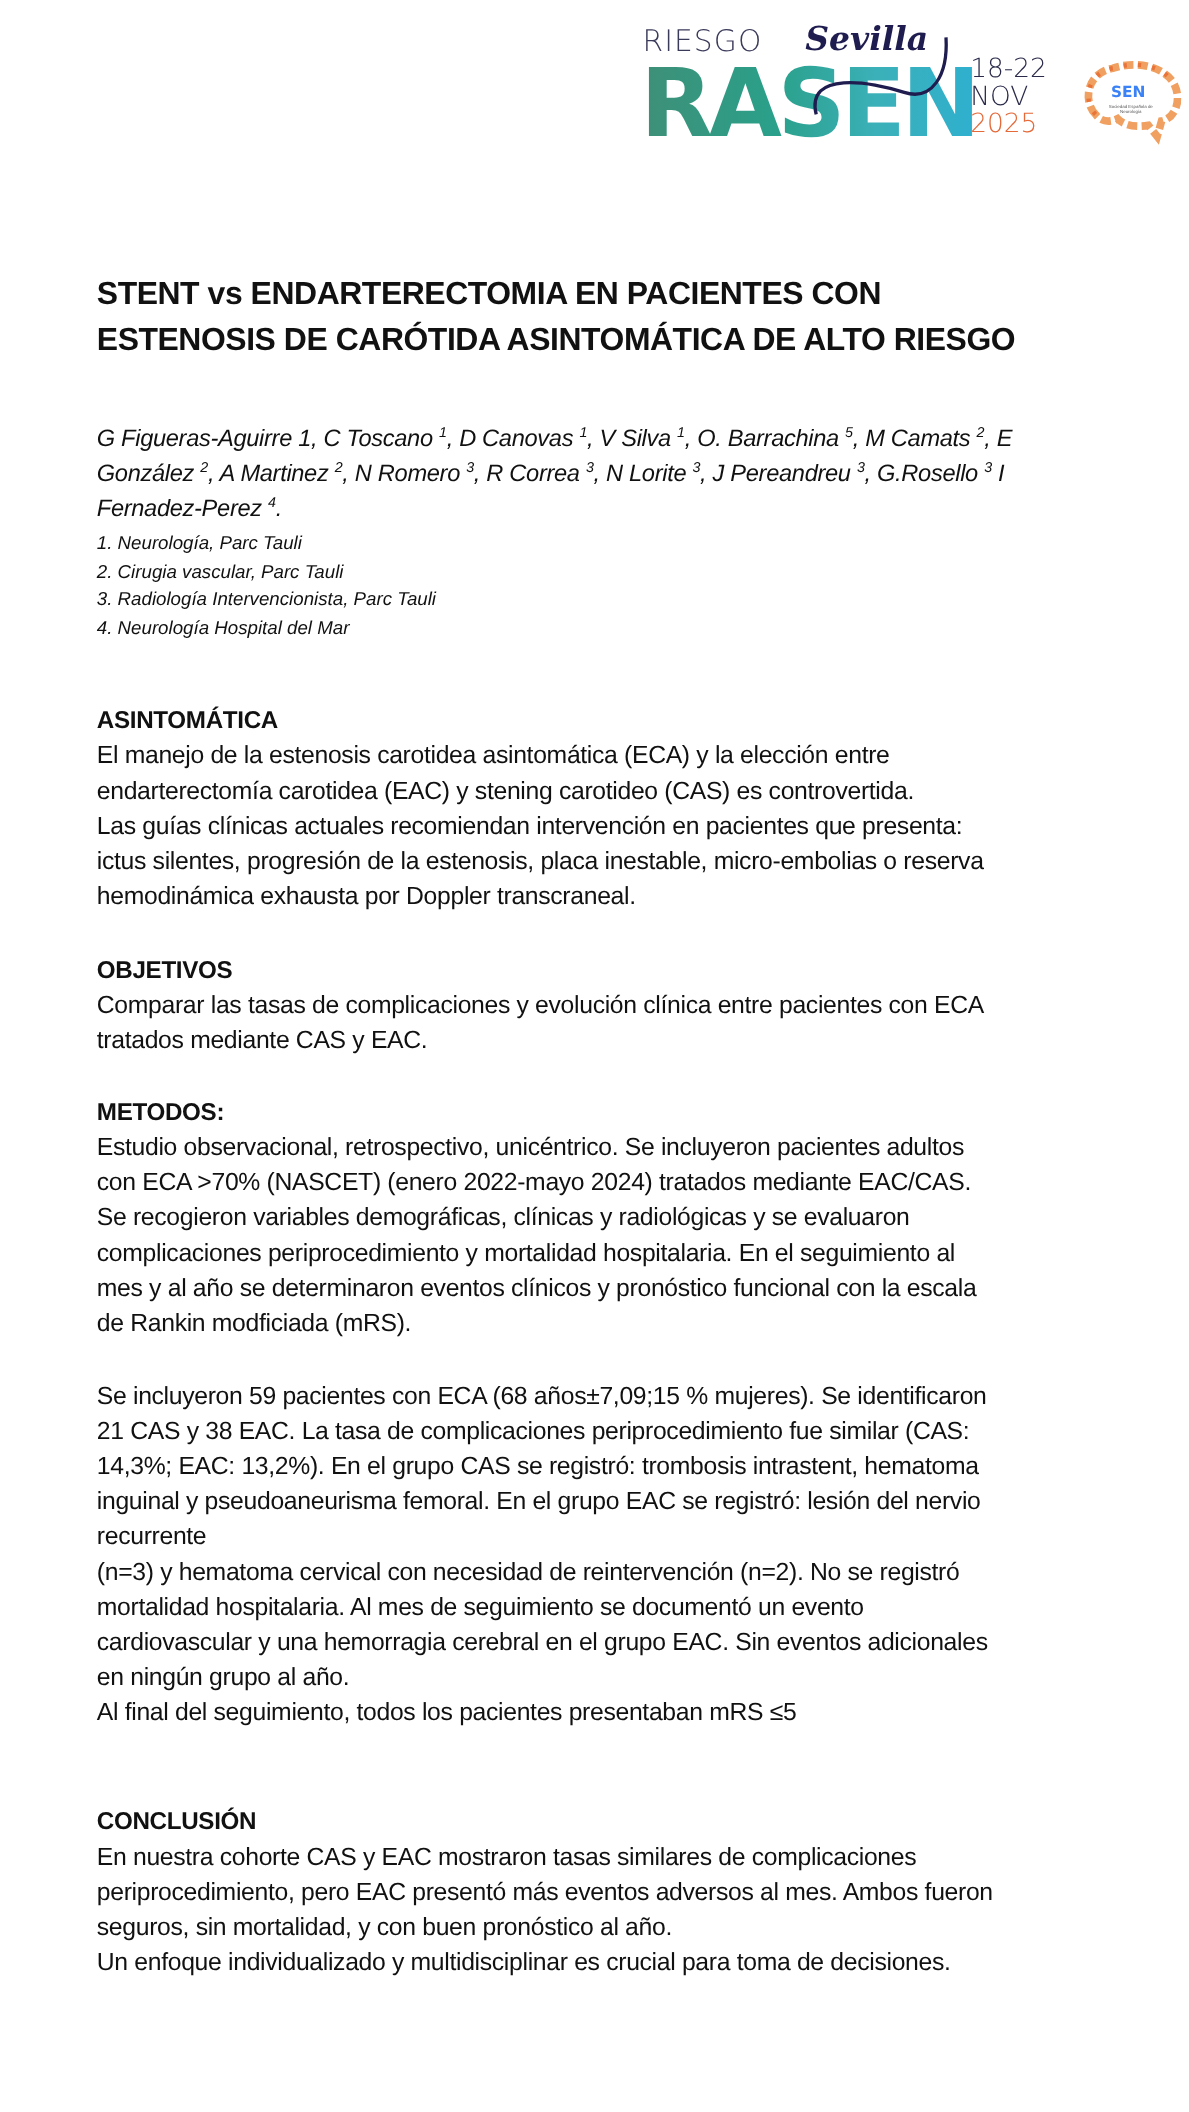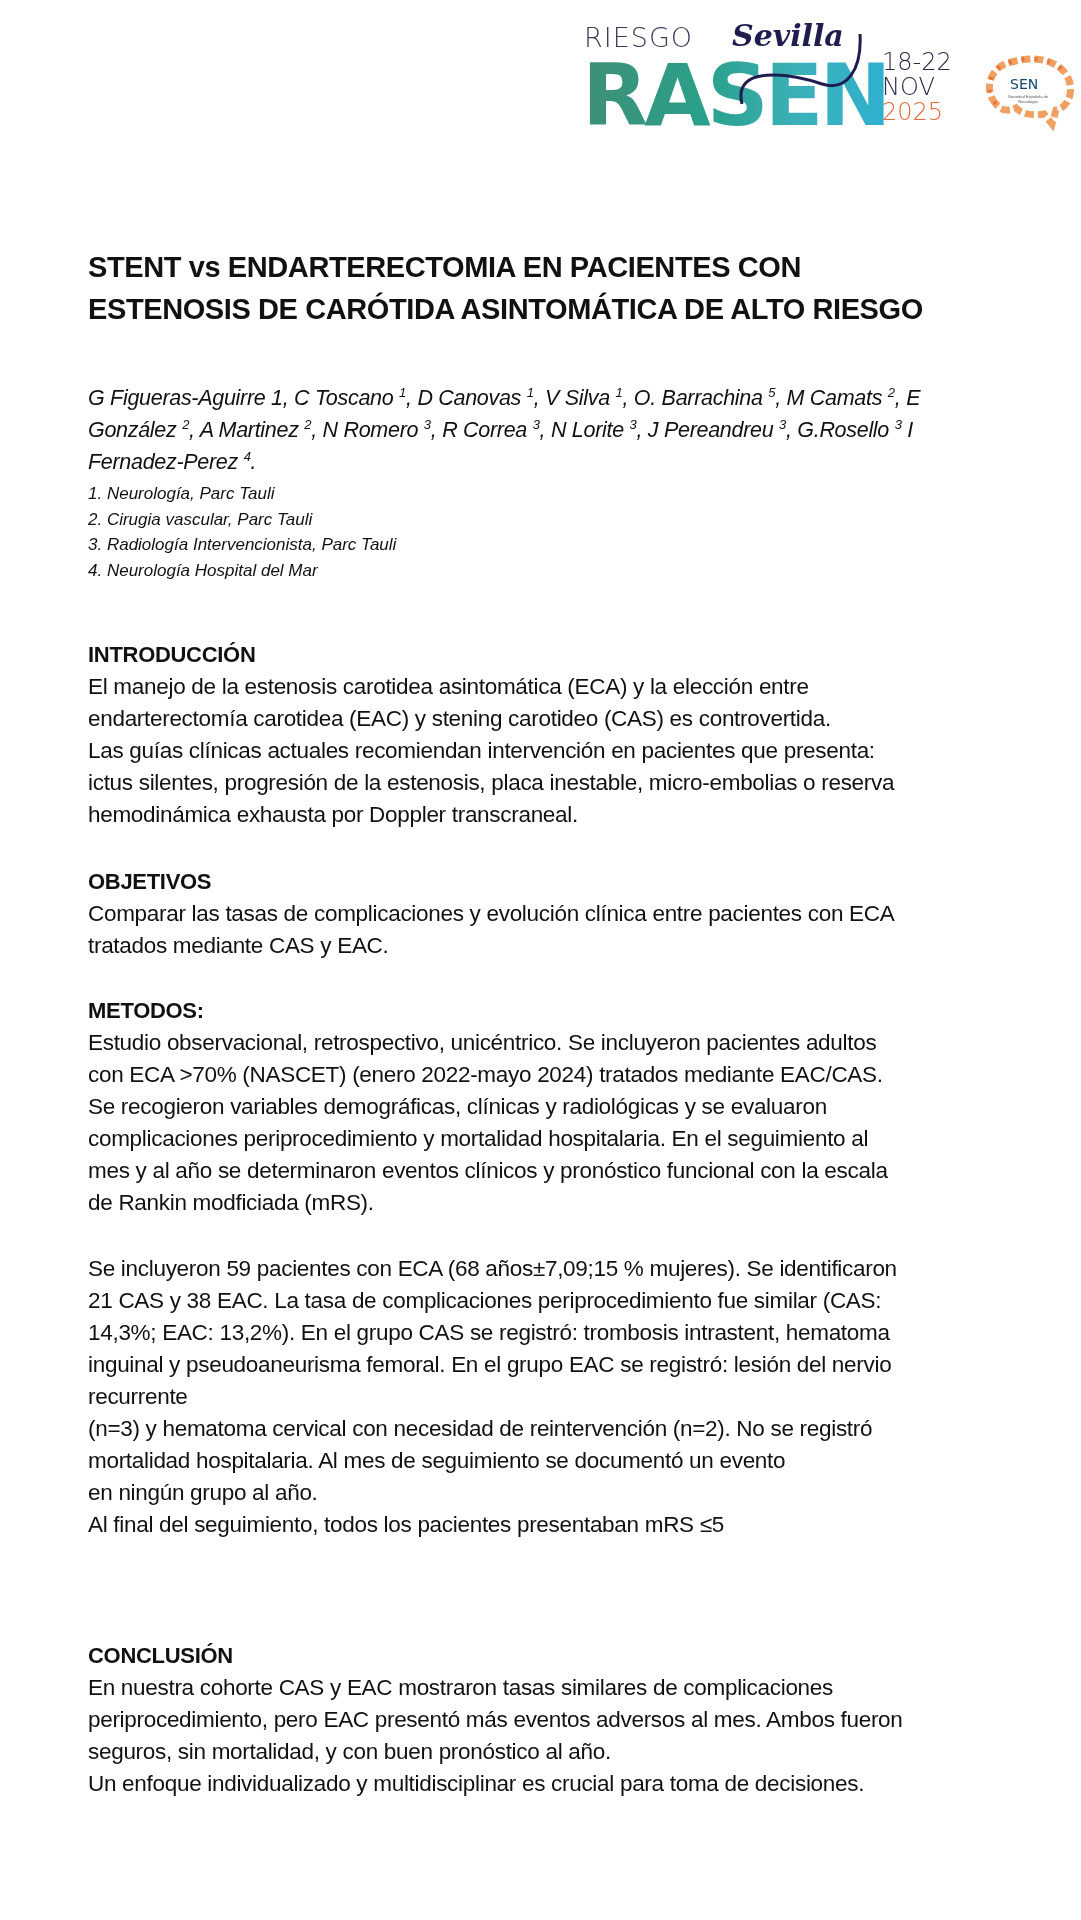--- a/index.html
+++ b/index.html
@@ -15,21 +15,21 @@
            background: linear-gradient(90deg, #3f8f77 0%, #2aa08a 40%, #3bb0b8 70%, #2fb0cf 100%);
            -webkit-background-clip: text; background-clip: text; color: transparent; }
   .city { position: absolute; left: 150px; top: 0px; font-family: "DejaVu Serif", serif;
           font-style: italic; font-weight: bold; font-size: 30px; color: #1f1d4f; text-align: right; }
   .swoosh { position: absolute; left: 150px; top: 6px; }
   .dates { position: absolute; left: 300px; top: 32px; font-family: "DejaVu Sans", sans-serif;
            font-weight: 200; font-size: 24px; line-height: 25px; color: #2a2a4a; }
   .dates .yr { color: #e46a3a; }
   .sen-logo { position: absolute; left: 982px; top: 52px; width: 92px; height: 80px; }
   .sen-text { position: absolute; left: 1010px; top: 76px; font-family: "DejaVu Sans", sans-serif;
-              font-weight: normal; font-size: 14px; color: #0c4a6e; }
+              font-weight: bold; font-size: 14px; color: #3b82f6; }
   .sen-sub { position: absolute; left: 1003px; top: 94px; width: 50px; font-size: 4px; line-height: 5px;
              color: #555; text-align: center; }
 
   
   .doc { position: absolute; left: 88px; width: 920px; }
   .title { top: 246px; font-family: "Liberation Sans", sans-serif; font-weight: bold;
            font-size: 29px; line-height: 42px; letter-spacing: -0.4px; }
   .authors { top: 382px; font-style: italic; font-size: 21.5px; line-height: 32px; letter-spacing: -0.3px; }
   .authors sup { font-size: 13px; line-height: 0; }
   .affils { top: 481px; font-style: italic; font-size: 17px; line-height: 25.5px; }
@@ -75,21 +75,21 @@
 <div class="doc authors" id="authors"><span>G Figueras-Aguirre 1</span>, <span>C Toscano</span> <sup>1</sup>, <span>D Canovas</span> <sup>1</sup>, <span>V Silva</span> <sup>1</sup>, <span>O. Barrachina</span> <sup>5</sup>, <span>M Camats</span> <sup>2</sup>, <span>E González</span> <sup>2</sup>, <span>A Martinez</span> <sup>2</sup>, <span>N Romero</span> <sup>3</sup>, <span>R Correa</span> <sup>3</sup>, <span>N Lorite</span> <sup>3</sup>, <span>J Pereandreu</span> <sup>3</sup>, <span>G.Rosello</span> <sup>3</sup> <span>I Fernadez-Perez</span> <sup>4</sup>.</div>
 
 <div class="doc affils">
   <div>1. Neurología, Parc Tauli</div>
   <div>2. Cirugia vascular, Parc Tauli</div>
   <div>3. Radiología Intervencionista, Parc Tauli</div>
   <div>4. Neurología Hospital del Mar</div>
 </div>
 
 <div class="doc section sec-intro">
-  <h2>INTRODUCCIÓN</h2>
+  <h2>ASINTOMÁTICA</h2>
   <div class="lines">
       <p>El manejo de la estenosis carotidea asintomática (ECA) y la elección entre</p>
       <p>endarterectomía carotidea (EAC) y stening carotideo (CAS) es controvertida.</p>
       <p>Las guías clínicas actuales recomiendan intervención en pacientes que presenta:</p>
       <p>ictus silentes, progresión de la estenosis, placa inestable, micro-embolias o reserva</p>
       <p>hemodinámica exhausta por Doppler transcraneal.</p>
     </div>
 </div>
 <div class="doc section sec-obj">
   <h2>OBJETIVOS</h2>
@@ -111,20 +111,21 @@
 </div>
 <div class="doc section sec-res">
   <div class="lines">
       <p>Se incluyeron 59 pacientes con ECA (68 años±7,09;15 % mujeres). Se identificaron</p>
       <p>21 CAS y 38 EAC. La tasa de complicaciones periprocedimiento fue similar (CAS:</p>
       <p>14,3%; EAC: 13,2%). En el grupo CAS se registró: trombosis intrastent, hematoma</p>
       <p>inguinal y pseudoaneurisma femoral. En el grupo EAC se registró: lesión del nervio</p>
       <p>recurrente</p>
       <p>(n=3) y hematoma cervical con necesidad de reintervención (n=2). No se registró</p>
       <p>mortalidad hospitalaria. Al mes de seguimiento se documentó un evento</p>
+      <p>cardiovascular y una hemorragia cerebral en el grupo EAC. Sin eventos adicionales</p>
       <p>en ningún grupo al año.</p>
       <p>Al final del seguimiento, todos los pacientes presentaban mRS ≤5</p>
     </div>
 </div>
 <div class="doc section sec-con">
   <h2>CONCLUSIÓN</h2>
   <div class="lines">
       <p>En nuestra cohorte CAS y EAC mostraron tasas similares de complicaciones</p>
       <p>periprocedimiento, pero EAC presentó más eventos adversos al mes. Ambos fueron</p>
       <p>seguros, sin mortalidad, y con buen pronóstico al año.</p>

